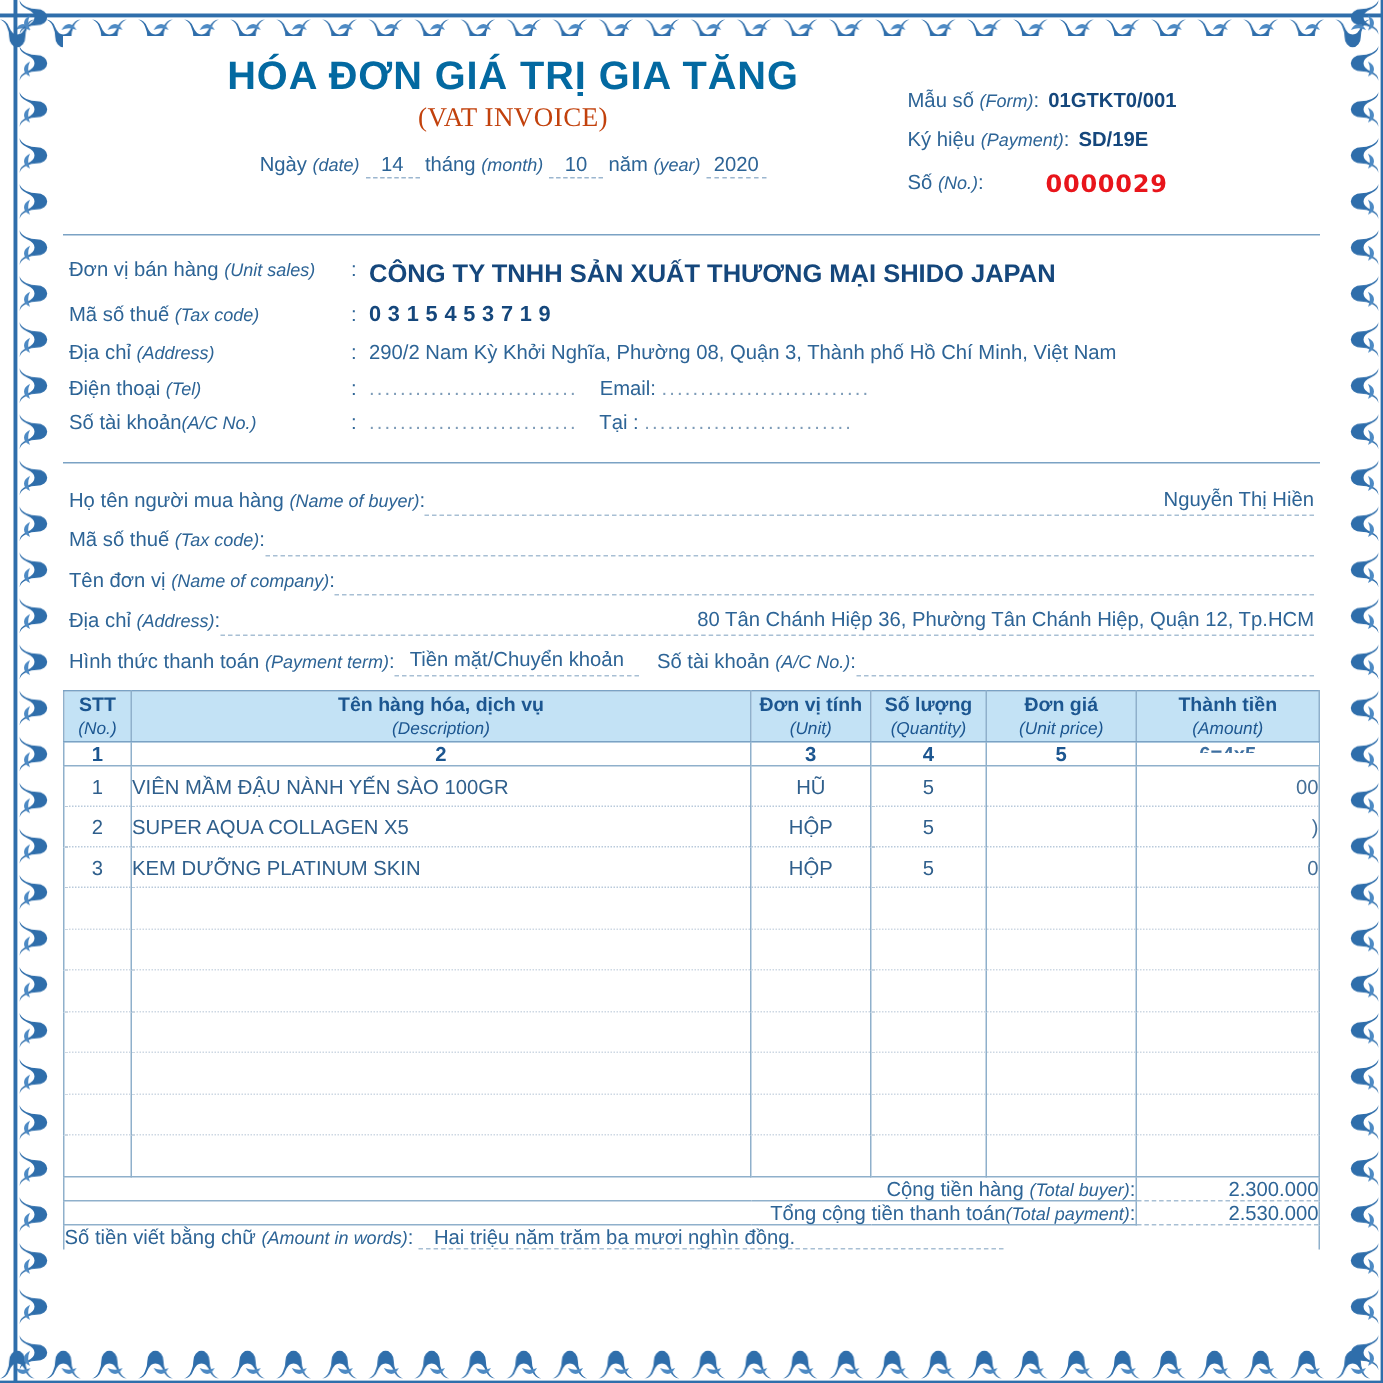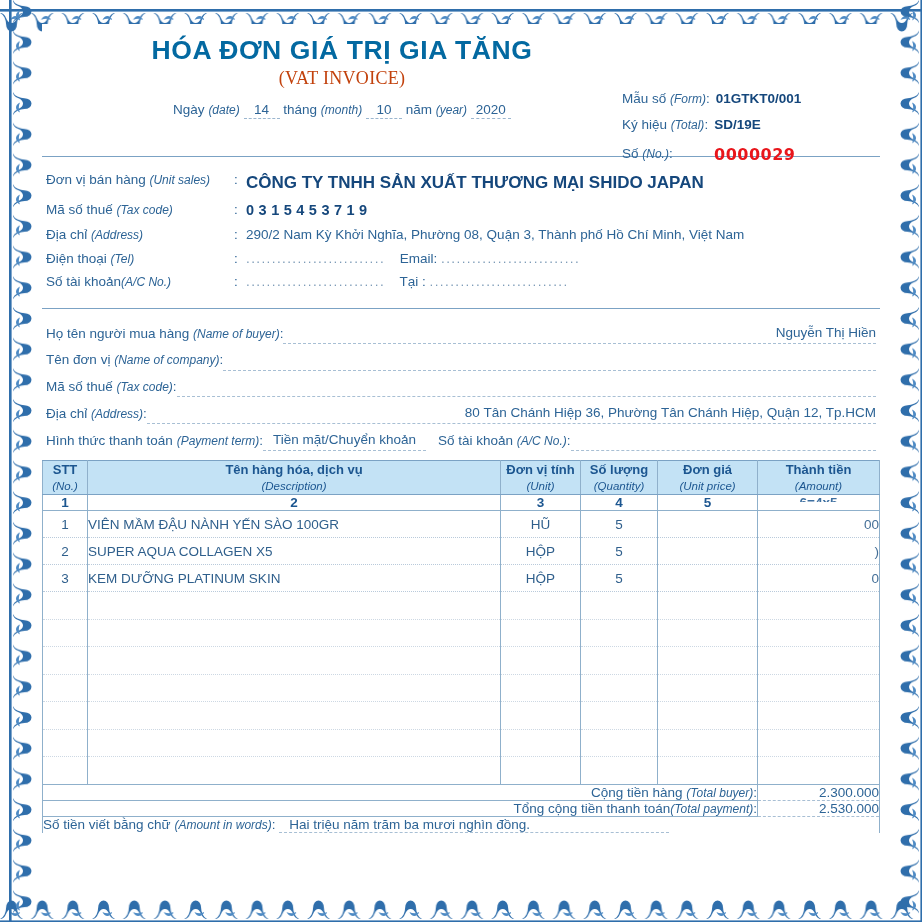--- a/index.html
+++ b/index.html
@@ -40,21 +40,21 @@
     margin-top:13px;font-size:13.5px;color:#2d6496;text-align:center;
   }
   .it{font-style:italic;font-size:12px;}
   .ul-dash{
     border-bottom:1px dashed #9bb6cf;padding:0 5px 1px 5px;display:inline-block;
     min-width:26px;text-align:center;
   }
 
   
   .formbox{
-    position:absolute;right:8px;top:30px;width:250px;font-size:13.5px;line-height:1.95;margin-top:32px;
+    position:absolute;right:25px;top:30px;width:250px;font-size:13.5px;line-height:1.95;
   }
   .formbox .lbl{color:#2d6496;}
   .formbox .val{font-weight:bold;color:#15477c;}
   .nored{color:#e8151b;font-size:16px;font-weight:700;letter-spacing:.5px;
          font-family:"DejaVu Sans",sans-serif;}
   .fb-row{display:flex;align-items:baseline;}
   .fb-row .lbl{white-space:nowrap;}
   .fb-row .val{margin-left:6px;}
 
   hr.sep{
@@ -186,21 +186,21 @@
       <div class="fb-row">
         <span class="lbl">
           <span>Mẫu số</span>
           <span class="it">(Form)</span><span>:</span>
         </span>
         <span class="val">01GTKT0/001</span>
       </div>
       <div class="fb-row">
         <span class="lbl">
           <span>Ký hiệu</span>
-          <span class="it">(Total)</span><span>:</span>
+          <span class="it">(Payment)</span><span>:</span>
         </span>
         <span class="val">SD/19E</span>
       </div>
       <div class="fb-row" style="align-items:center;">
         <span class="lbl" style="width:92px;">
           <span>Số</span>
           <span class="it">(No.)</span><span>:</span>
         </span>
         <span class="nored">0000029</span>
       </div>
@@ -264,29 +264,29 @@
   <div class="block" style="padding-top:8px;">
     <div class="brow">
       <span class="k">
         <span>Họ tên người mua hàng</span>
         <span class="it">(Name of buyer)</span>:
       </span>
       <span class="fill">Nguyễn Thị Hiền</span>
     </div>
     <div class="brow">
       <span class="k">
+        <span>Mã số thuế</span>
+        <span class="it">(Tax code)</span>:
+      </span>
+      <span class="fill"></span>
+    </div>
+    <div class="brow">
+      <span class="k">
         <span>Tên đơn vị</span>
         <span class="it">(Name of company)</span>:
-      </span>
-      <span class="fill"></span>
-    </div>
-    <div class="brow">
-      <span class="k">
-        <span>Mã số thuế</span>
-        <span class="it">(Tax code)</span>:
       </span>
       <span class="fill"></span>
     </div>
     <div class="brow">
       <span class="k">
         <span>Địa chỉ</span>
         <span class="it">(Address)</span>:
       </span>
       <span class="fill">80 Tân Chánh Hiệp 36, Phường Tân Chánh Hiệp, Quận 12, Tp.HCM</span>
     </div>

